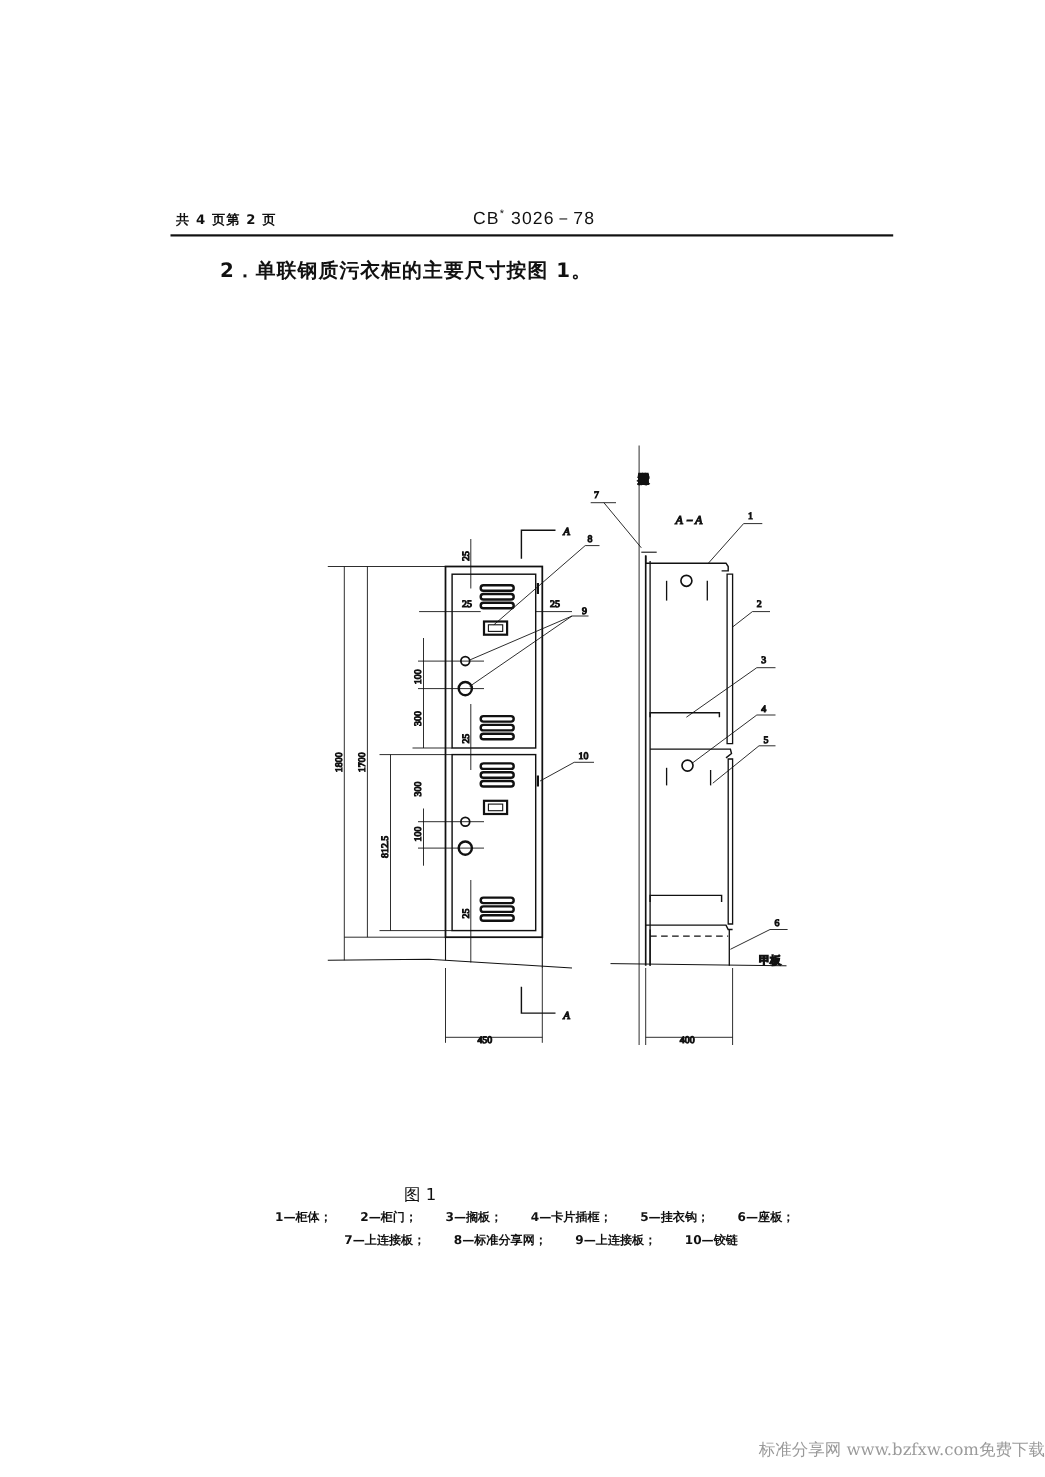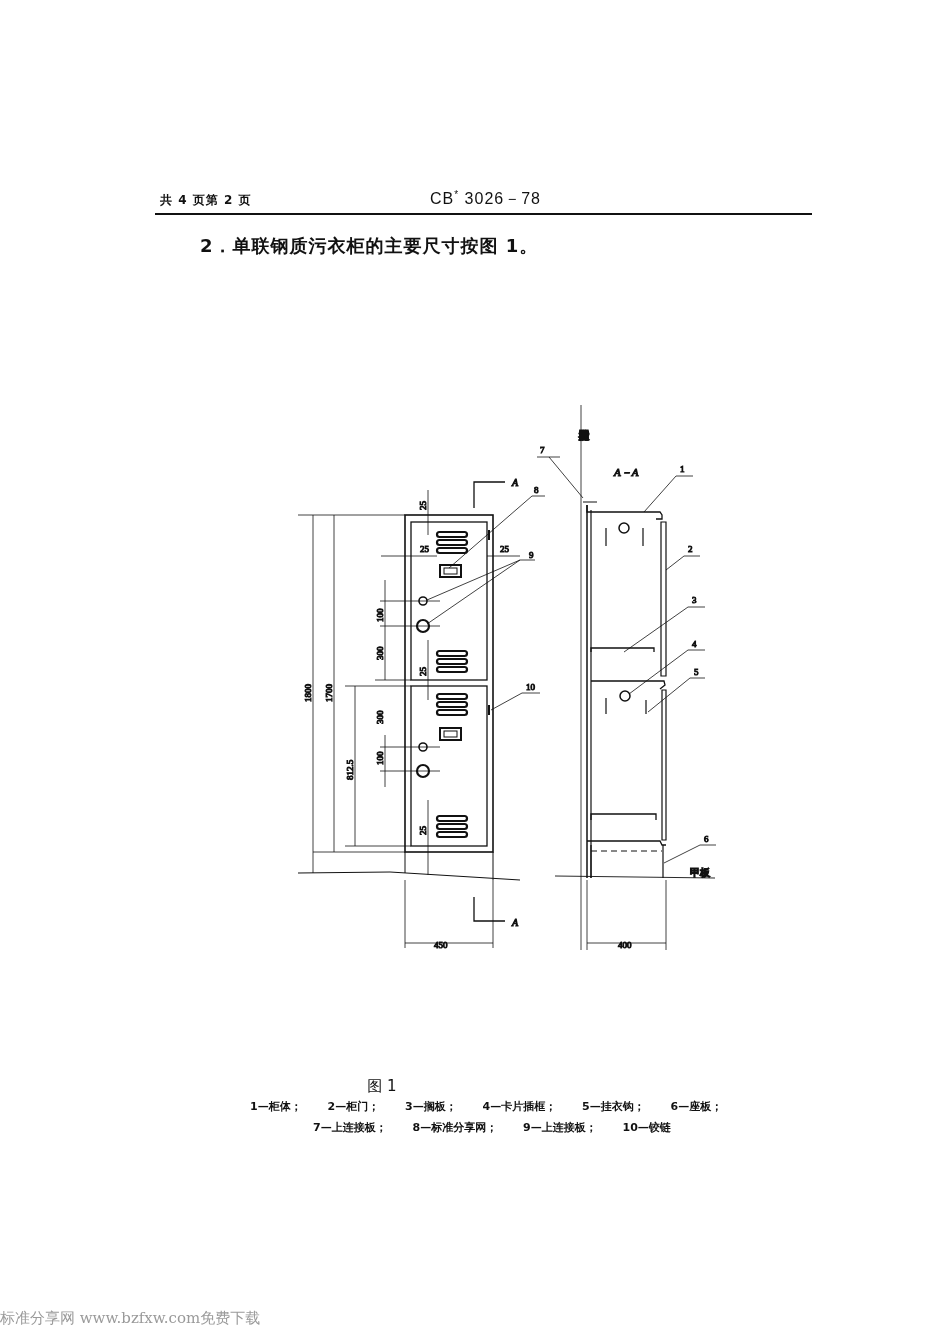--- a/index.html
+++ b/index.html
@@ -15,21 +15,21 @@
           font-family:"DejaVu Sans", sans-serif; letter-spacing:1px; }
   svg.drawing { position:absolute; left:0; top:0; }
   svg text { font-family:"Liberation Serif", serif; fill:#111; }
   .fig-title { position:absolute; left:0; width:764px; top:1077px; text-align:center;
                font-size:15px; font-family:"DejaVu Sans", sans-serif; }
   .legend1 { position:absolute; left:250px; top:1099px; font-size:11px; font-weight:bold;
              font-family:"DejaVu Sans", sans-serif; white-space:nowrap; }
   .legend2 { position:absolute; left:313px; top:1120px; font-size:11px; font-weight:bold;
              font-family:"DejaVu Sans", sans-serif; white-space:nowrap; }
   .legend1 span, .legend2 span { margin-right:22px; }
-  .watermark { position:absolute; left:0; width:950px; top:1309px; text-align:left;
+  .watermark { position:absolute; left:0; width:950px; top:1309px; text-align:right;
                font-size:15px; color:#9a9a9a; font-family:"DejaVu Serif", serif; }
 </style>
 </head>
 <body>
 
 <div class="hdr-left">共 4 页第 2 页</div>
 <div class="hdr-code"><span>CB</span><sup>*</sup> <span>3026－78</span></div>
 <div class="hdr-rule"></div>
 <div class="para">2．单联钢质污衣柜的主要尺寸按图 1。</div>
 

